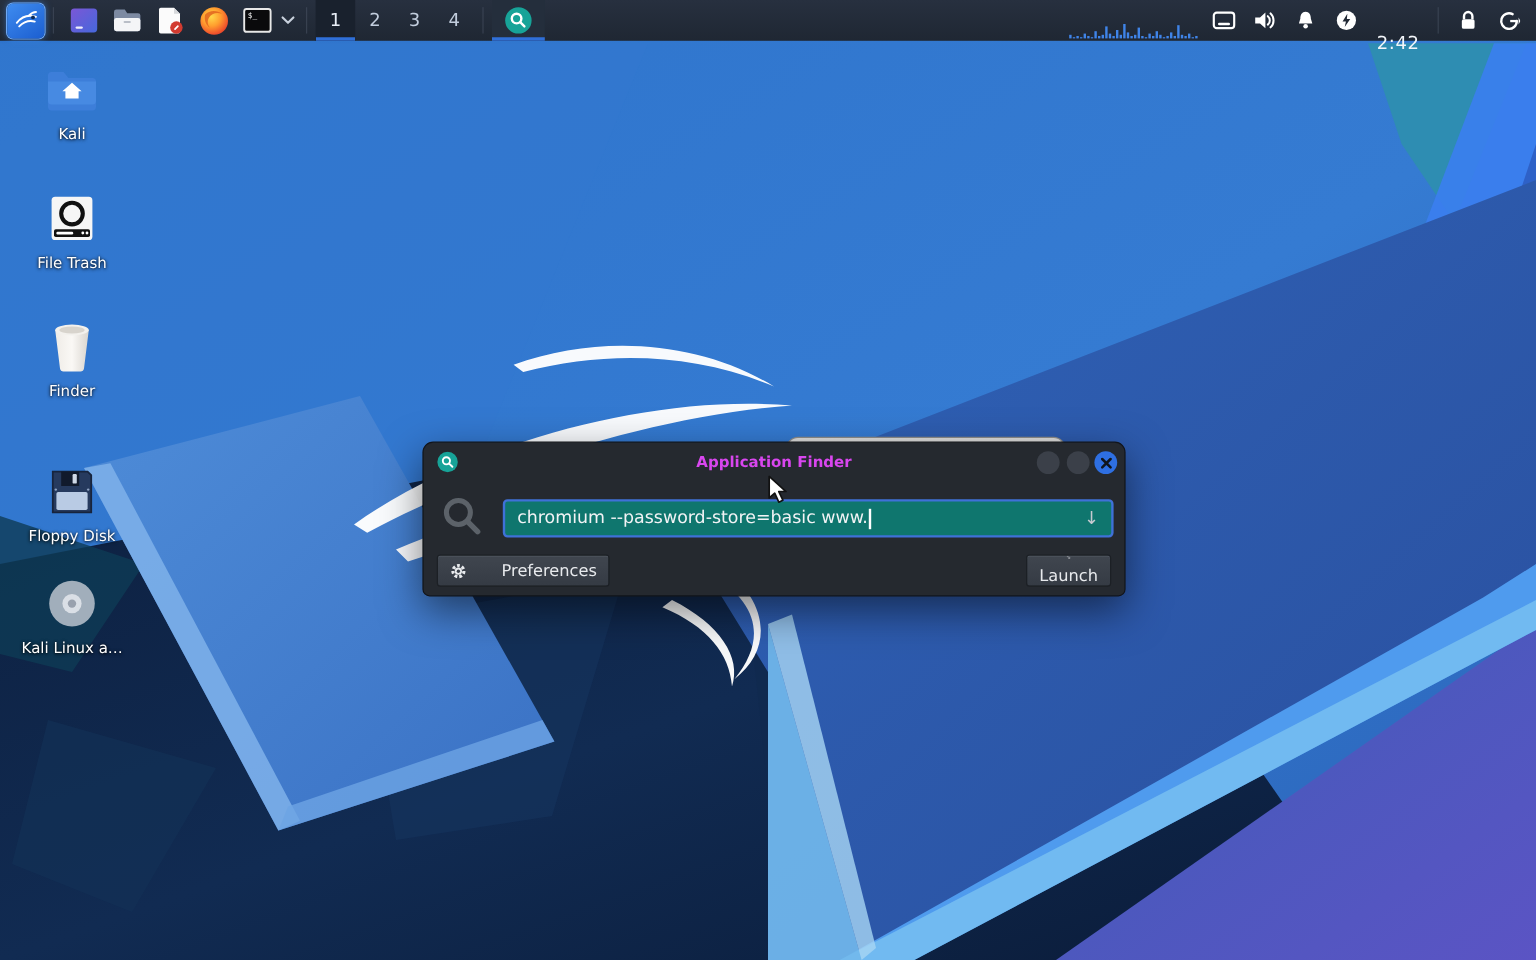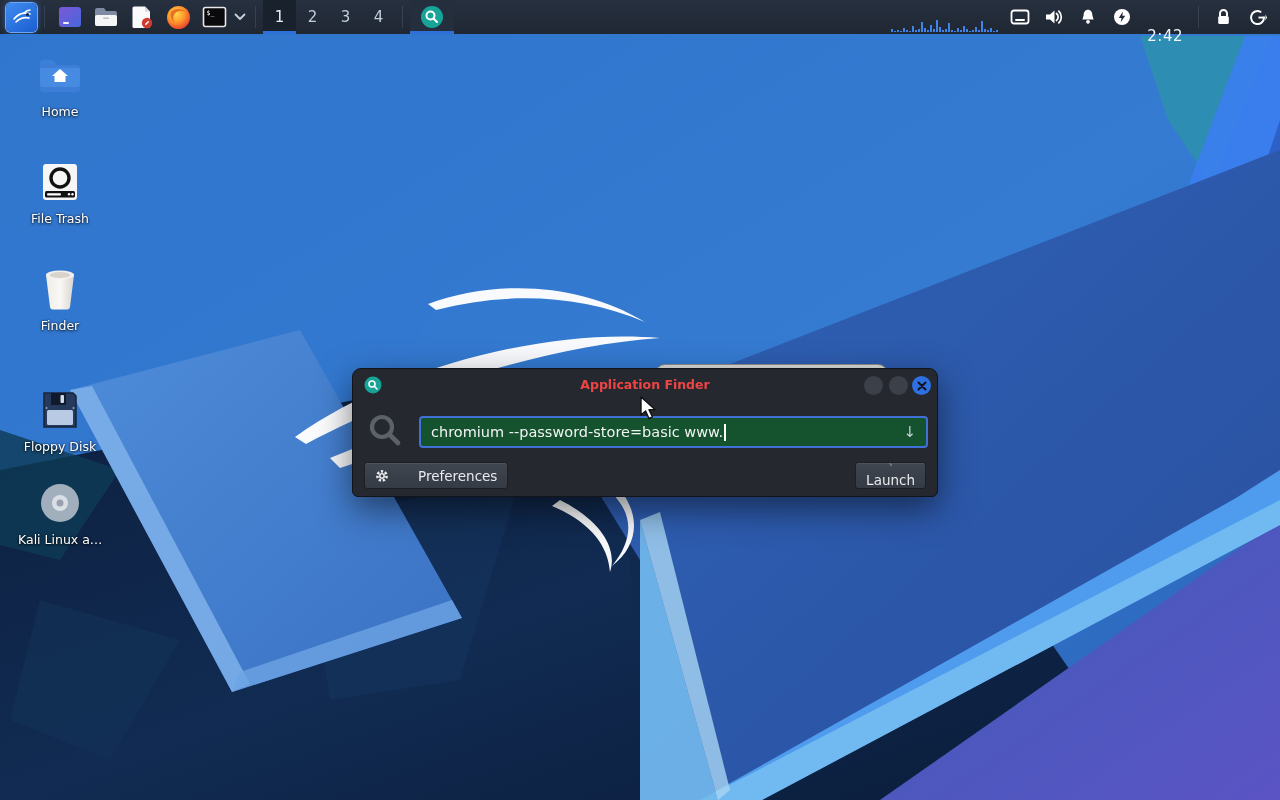--- a/index.html
+++ b/index.html
@@ -62,32 +62,32 @@
   
   .finder {
     position:absolute; left:352px; top:368px; width:586px; height:129px;
     background:#25292f; border:1px solid #121419; border-radius:9px 9px 6px 6px;
     box-shadow:0 12px 34px rgba(0,0,0,.5); z-index:20;
   }
   .titlebar { position:relative; height:32px; }
   .titlebar .app-ic { position:absolute; left:11px; top:7px; }
   .title {
     position:absolute; left:0; right:0; top:8px; text-align:center;
-    font-size:12.5px; font-weight:bold; color:#ef4444;
+    font-size:12.5px; font-weight:bold; color:#d946ef;
   }
   .win-btn { position:absolute; top:7px; width:19px; height:19px; border-radius:50%; cursor:pointer; }
   .btn-min { right:54px; background:#3b4049; }
   .btn-max { right:29px; background:#3b4049; }
   .btn-close { right:6px; background:#2e6fe2; display:flex; align-items:center; justify-content:center; }
 
   .big-mag { position:absolute; left:14px; top:43px; }
 
   .cmd-entry {
     position:absolute; left:66px; top:47px; width:509px; height:32px;
-    background:#14532d; border:2px solid #3f71d8; border-radius:4px;
+    background:#0f766e; border:2px solid #3f71d8; border-radius:4px;
     display:flex; align-items:center; padding:0 10px; cursor:text;
   }
   .cmd-text { font-size:14.5px; color:#f2f3f5; white-space:pre; }
   .caret { width:1.5px; height:17px; background:#fff; margin-left:1px; }
   .entry-arrow { margin-left:auto; color:#c6cad1; font-size:15px; cursor:pointer; }
 
   .gtk-btn {
     position:absolute; top:93px; height:27px;
     background:linear-gradient(#40464f,#353b44); border:1px solid #1c2025;
     box-shadow:inset 0 1px 0 #4d545e; border-radius:3px;
@@ -353,21 +353,21 @@
   <div class="desk-icons">
 
     <div class="desk-item" style="top:0px">
       <div class="ic">
           <svg width="46" height="40" viewBox="0 0 46 40">
         <path d="M3,8 a3,3 0 0 1 3,-3 h10 l4,5 h20 a3,3 0 0 1 3,3 v21 a3,3 0 0 1 -3,3 h-34 a3,3 0 0 1 -3,-3 Z" fill="#3d7ed9"></path>
         <path d="M3,13 h40 v16 a3,3 0 0 1 -3,3 h-34 a3,3 0 0 1 -3,-3 Z" fill="#478ae2"></path>
         <path d="M23,14 l-8,7 h2.5 v6 h11 v-6 h2.5 Z" fill="#fff"></path>
       </svg>
         </div>
-      <div class="lbl">Home</div>
+      <div class="lbl">Kali</div>
     </div>
 
     <div class="desk-item" style="top:107px">
       <div class="ic">
           <svg width="42" height="42" viewBox="0 0 42 42">
         <rect x="4" y="3" width="34" height="36" rx="3" fill="#f6f6f6"></rect>
         <circle cx="21" cy="17" r="9" fill="none" stroke="#111" stroke-width="3.4"></circle>
         <rect x="6" y="30" width="30" height="6.5" rx="1.5" fill="#111"></rect>
         <rect x="8" y="32.2" width="14" height="2.2" rx="1" fill="#fff"></rect>
         <circle cx="30" cy="33.2" r="1.2" fill="#fff"></circle>

